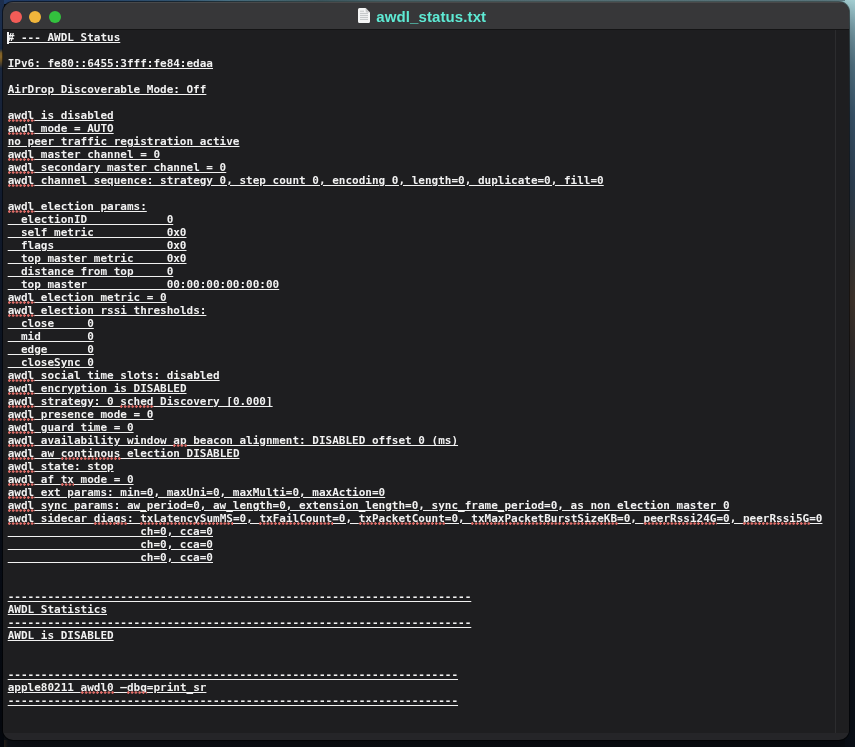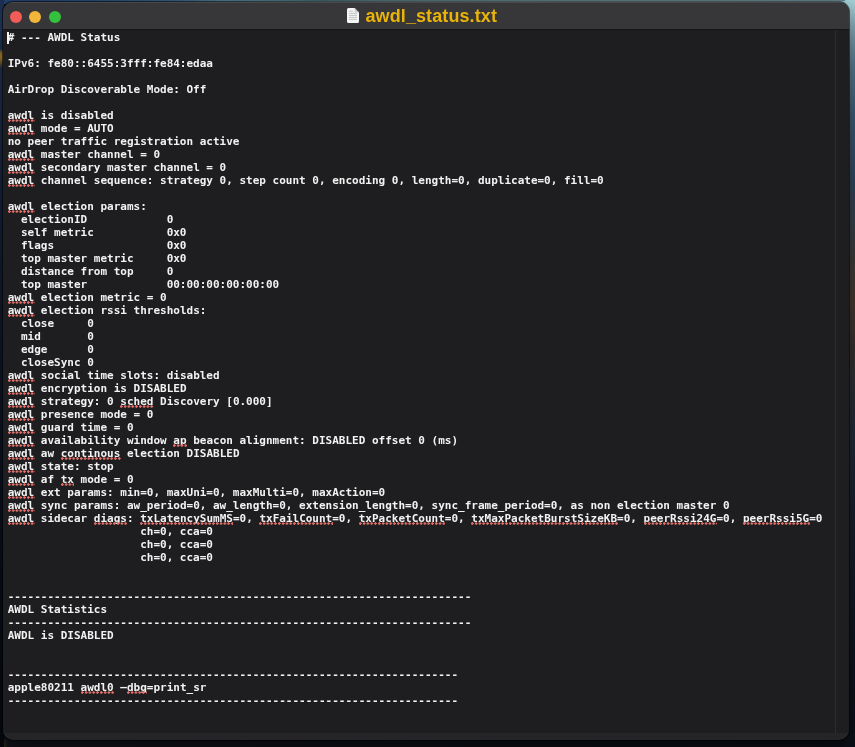--- a/index.html
+++ b/index.html
@@ -28,29 +28,29 @@
     background:#373739; border-bottom:1px solid #141415; }
   .titlebar::before { content:""; position:absolute; left:0; top:0; width:100%; height:1px;
     background:rgba(255,255,255,0.09); }
 
   .traffic { position:absolute; left:6.5px; top:8.5px; display:flex; gap:7.8px; }
   .tl { width:12px; height:12px; border-radius:50%; }
 
   .titlewrap { position:absolute; left:0; top:0; width:100%; height:28px; padding-right:7px;
     display:flex; align-items:center; justify-content:center; gap:6px; }
   .doc-icon { width:12px; height:15px; position:relative; flex:0 0 auto; margin-top:-1px; }
-  .title-text { font-size:18px; font-weight:700; color:#eab308; letter-spacing:0.1px; }
+  .title-text { font-size:15px; font-weight:700; color:#5eead4; letter-spacing:0.1px; }
 
   
   .content { position:absolute; left:0; top:28px; width:100%; height:703px; background:#1e1e20; }
   .scroll-sep { position:absolute; right:12.5px; top:28px; height:703px; width:1px; background:#2c2c2e; }
 
   .textarea { position:absolute; left:4.7px; top:1.0px;
     font-family:"DejaVu Sans Mono", monospace; font-size:11px; line-height:13px;
-    font-weight:bold; color:#f2f2f2; white-space:pre; }
+    font-weight:bold; color:#f2f2f2; white-space:pre;text-decoration:underline; }
   .line { height:13px; white-space:pre; }
   .miss { position:relative; display:inline-block;text-align:center; }
   .miss::after { content:""; position:absolute; left:0px; right:-0.5px; bottom:-0.1px; height:3.2px;
     background-image:radial-gradient(circle at 1.35px 1.6px, var(--dotcolor) 1.2px, rgba(0,0,0,0) 1.5px);
     background-size:3.8px 3.2px; background-repeat:repeat-x; }
   .caret { position:absolute; width:1.5px; height:12.5px; background:#f5f5f5; }
 </style>
 </head>
 <body>
 

